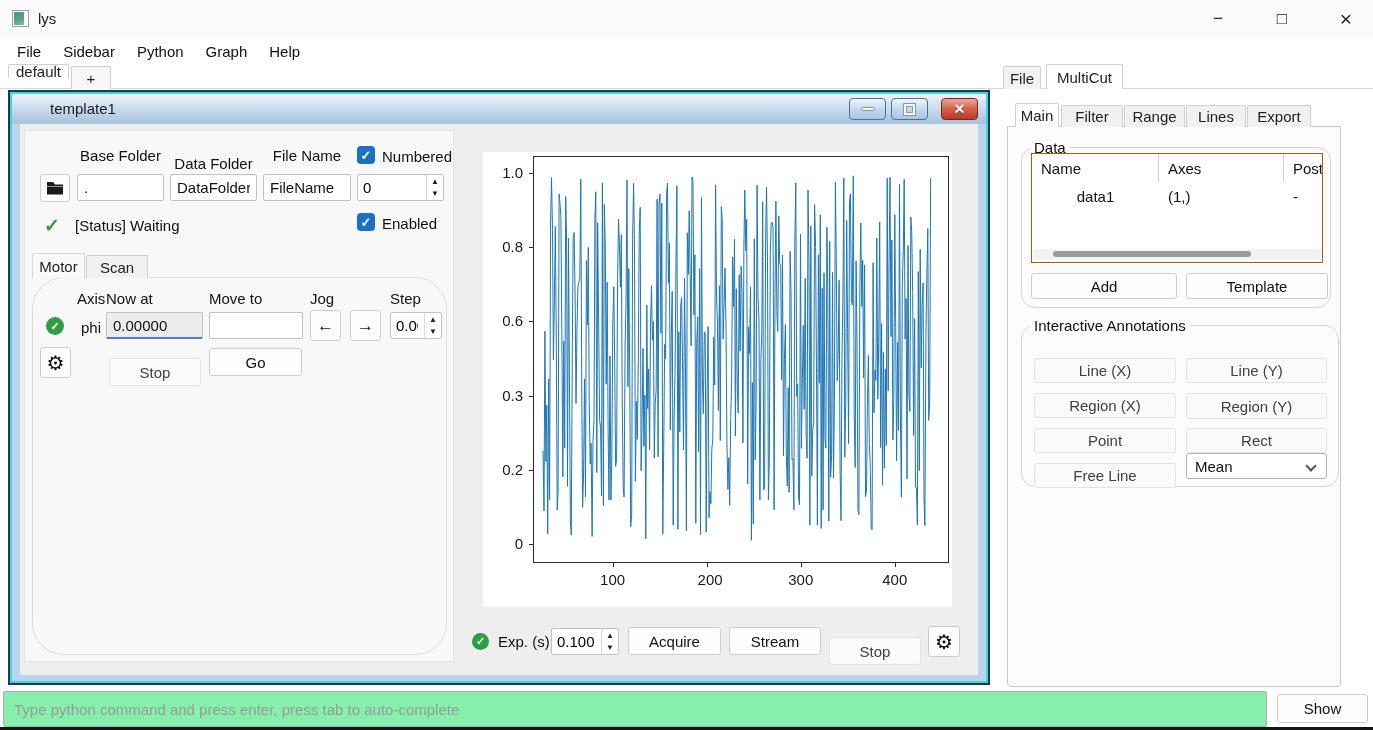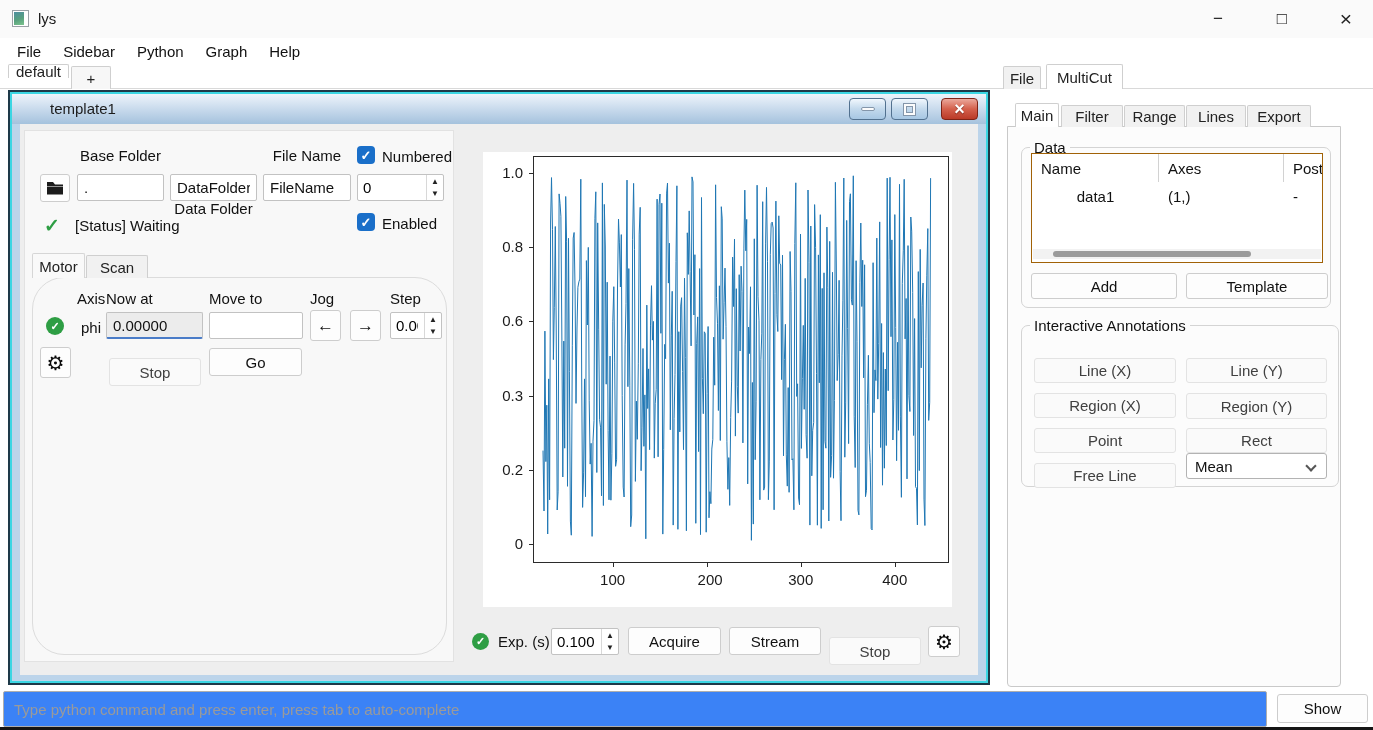--- a/index.html
+++ b/index.html
@@ -65,35 +65,35 @@
 
   
   .figure { position:absolute; left:463px; top:28px; width:469px; height:455px; background:#fff; }
   .axes { position:absolute; left:50px; top:4px; width:416px; height:407px; border:1px solid #2b2b2b; }
   .ticklabel { position:absolute; font-size:15px; color:#1a1a1a; }
   .tickmark { position:absolute; background:#2b2b2b; }
 
   
   .side-pane { position:absolute; left:1007px; top:126px; width:334px; height:561px; background:#fcfcfc;
                border:1px solid #c9c9c9; border-radius:0 0 4px 4px; z-index:2; }
-  .gbox { position:absolute; border:1px solid #d4d4d4; border-radius:7px; }
+  .gbox { position:absolute; border:1px solid #d4d4d4; border-radius:14px; }
   .gbox .legend { position:absolute; top:-9px; left:8px; background:#fcfcfc; padding:0 4px; font-size:15px; color:#111; }
   .dtable { position:absolute; left:9px; top:5px; width:292px; height:110px; background:#fff; border:1px solid #a16207; overflow:hidden; }
   .dth { position:absolute; top:0; height:28px; display:flex; align-items:center; padding-left:9px; font-size:15px; color:#111; overflow:hidden; white-space:nowrap; }
   .dcell { position:absolute; top:28px; height:28px; display:flex; align-items:center; font-size:15px; color:#111; }
   .vsep { position:absolute; top:0; height:28px; width:1px; background:#d2d2d2; }
   .hscroll { position:absolute; left:1px; right:1px; bottom:3px; height:10px; background:#f2f2f2; }
   .hthumb { position:absolute; left:20px; top:2px; width:198px; height:6px; background:#9b9b9b; border-radius:3px; }
   .combo { position:absolute; background:#fff; border:1px solid #b3b3b3; border-radius:3px;
            display:flex; align-items:center; font-size:15px; padding-left:8px; color:#111; }
   .combo .chev { position:absolute; right:11px; top:8px; width:8px; height:8px;
                  border-right:2px solid #555; border-bottom:2px solid #555; transform:rotate(45deg); }
 
   
-  .cmdline { position:absolute; left:3px; top:691px; width:1264px; height:36px; background:#3b82f6;
+  .cmdline { position:absolute; left:3px; top:691px; width:1264px; height:36px; background:#86efac;
              border:1px solid #aeaeae; border-radius:2px; font-family:"Liberation Sans",sans-serif;
              font-size:15px; padding:0 10px; color:#333; }
   .cmdline::placeholder { color:#9a9a9a; }
   .show-btn { left:1277px; top:694px; width:91px; height:29px; }
   .bottomstrip { position:absolute; left:0; top:727px; width:1373px; height:3px; background:#151515; }
 </style>
 </head>
 <body>
 
 <div class="titlebar">
@@ -128,21 +128,21 @@
         <span class="glyph-max"></span>
       </span>
     <span class="mdi-btn close" style="right:8px">
         <span class="glyph-close">×</span>
       </span>
   </div>
   <div class="mdi-body">
 
     <div class="left-panel">
       <div class="lbl center" style="left:52px; top:16px; width:87px;">Base Folder</div>
-      <div class="lbl center" style="left:145px; top:24px; width:87px;margin-top:45px;">Data Folder</div>
+      <div class="lbl center" style="left:145px; top:24px; width:87px;">Data Folder</div>
       <div class="lbl center" style="left:238px; top:16px; width:88px;">File Name</div>
       <span class="cb" style="left:332px; top:15px;">✓</span>
       <div class="lbl" style="left:357px; top:17px;">Numbered</div>
 
       <div class="btn" style="left:15px; top:43px; width:30px; height:28px;">
         <span class="folder-svg">
           <svg width="18" height="14" viewBox="0 0 18 14">
               <path d="M1 1 h6 l2 2.5 h8 v10 H1 z" fill="#1b1b1b"></path>
               <path d="M1 5 h16 v1 H1 z" fill="#f8f8f8" opacity="0.55"></path>
             </svg>

